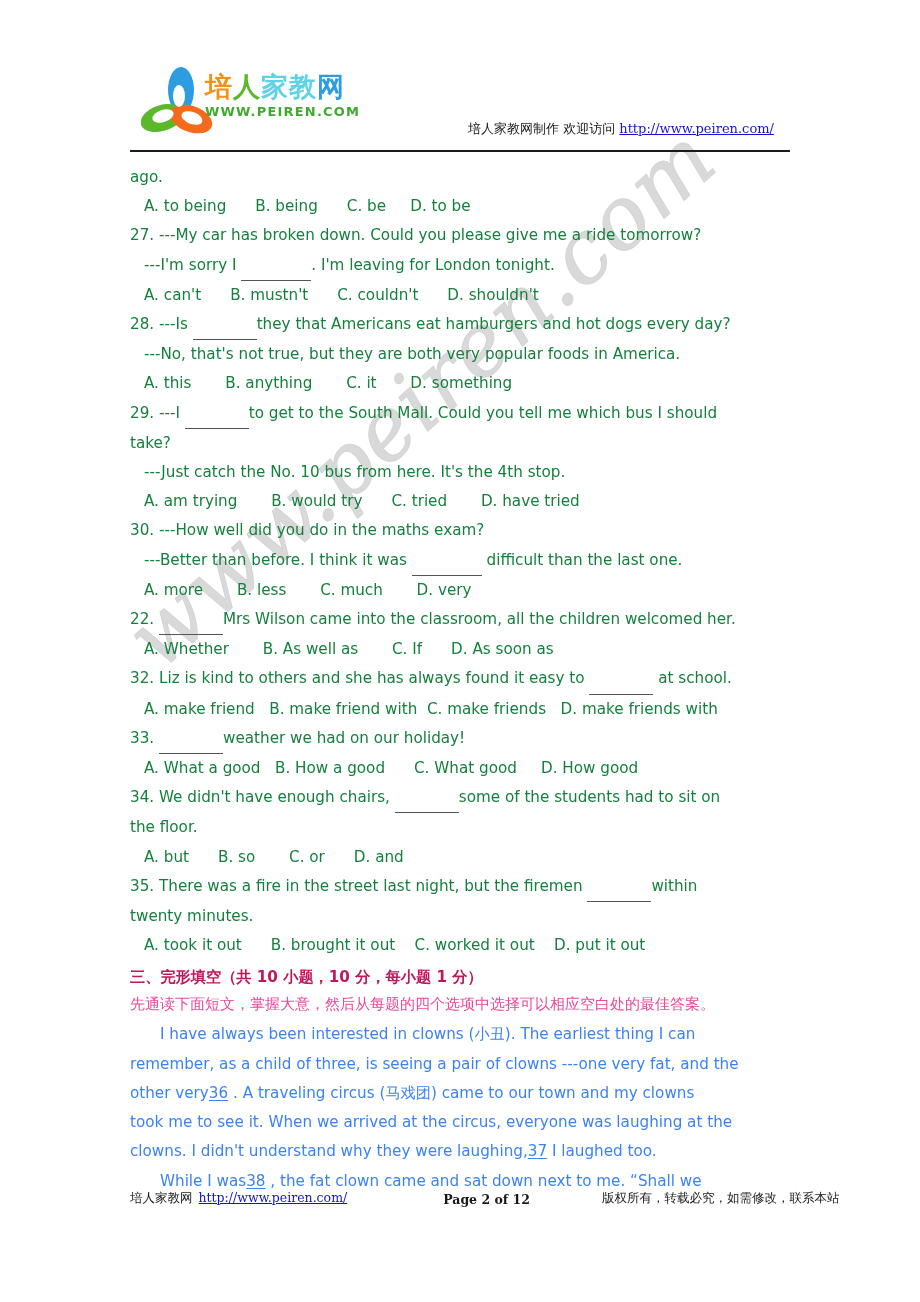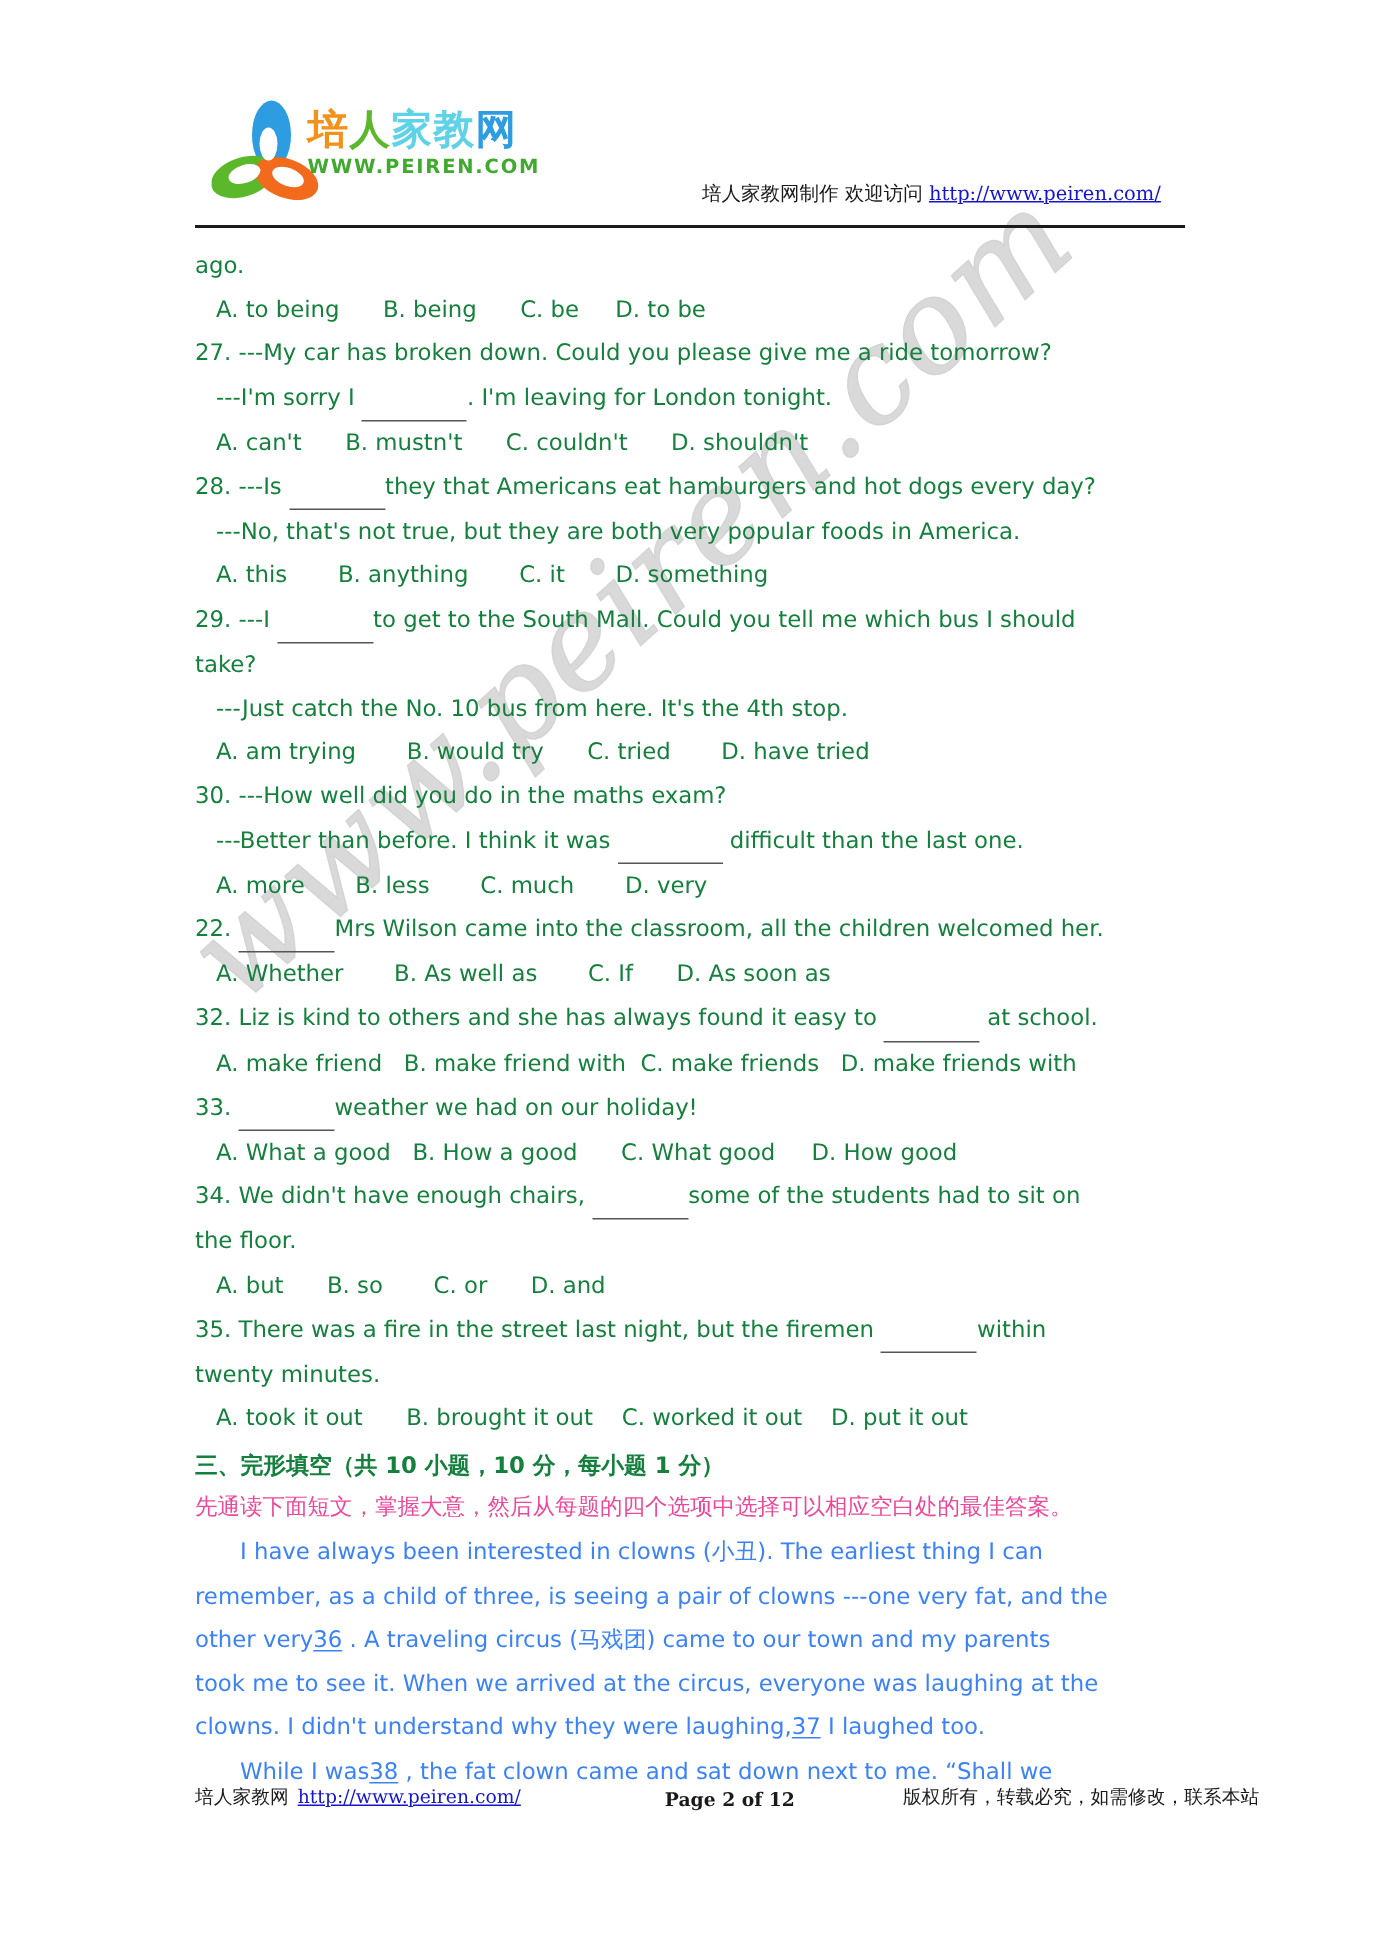--- a/index.html
+++ b/index.html
@@ -144,21 +144,21 @@
 
   .cloze-num {
     text-decoration: underline;
     text-underline-offset: 2px;
   }
 
   .section-head {
     font-size: 15.2px;
     line-height: 30px;
     font-weight: bold;
-    color: #15803d;
+    color: #be185d;
     margin-top: 2px;
     font-family: "DejaVu Sans", sans-serif;
   }
   .section-sub {
     font-family: Liberation Mono, monospace;
     font-size: 15px;
     line-height: 28px;
     color: #ec4899;
   }
   .passage-line {
@@ -267,21 +267,21 @@
         <div class="line">twenty minutes.</div>
         <div class="line indent-opt">A. took it out      B. brought it out    C. worked it out    D. put it out</div>
       </div>
 
     <div class="section-head">三、完形填空（共 10 小题，10 分，每小题 1 分）</div>
     <div class="section-sub">先通读下面短文，掌握大意，然后从每题的四个选项中选择可以相应空白处的最佳答案。</div>
 
     <div id="passage">
         <div class="passage-line first"><span>I have always been interested in clowns (小丑). The earliest thing I can</span></div>
         <div class="passage-line"><span>remember, as a child of three, is seeing a pair of clowns ---one very fat, and the</span></div>
-        <div class="passage-line"><span>other very</span><span class="cloze-num">36</span><span> . A traveling circus (马戏团) came to our town and my parents</span></div>
+        <div class="passage-line"><span>other very</span><span class="cloze-num">36</span><span> . A traveling circus (马戏团) came to our town and my clowns</span></div>
         <div class="passage-line"><span>took me to see it. When we arrived at the circus, everyone was laughing at the</span></div>
         <div class="passage-line"><span>clowns. I didn't understand why they were laughing,</span><span class="cloze-num">37</span><span> I laughed too.</span></div>
         <div class="passage-line first"><span>While I was</span><span class="cloze-num">38</span><span> , the fat clown came and sat down next to me. “Shall we</span></div>
       </div>
   </div>
 
   <div class="footer">
     <div class="footer-left">
       <span>培人家教网</span><span class="link">http://www.peiren.com/</span>
     </div>

